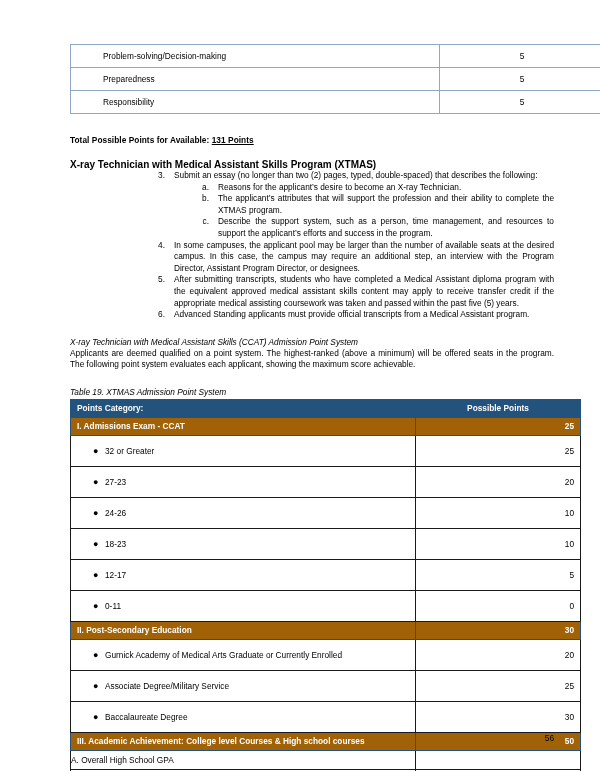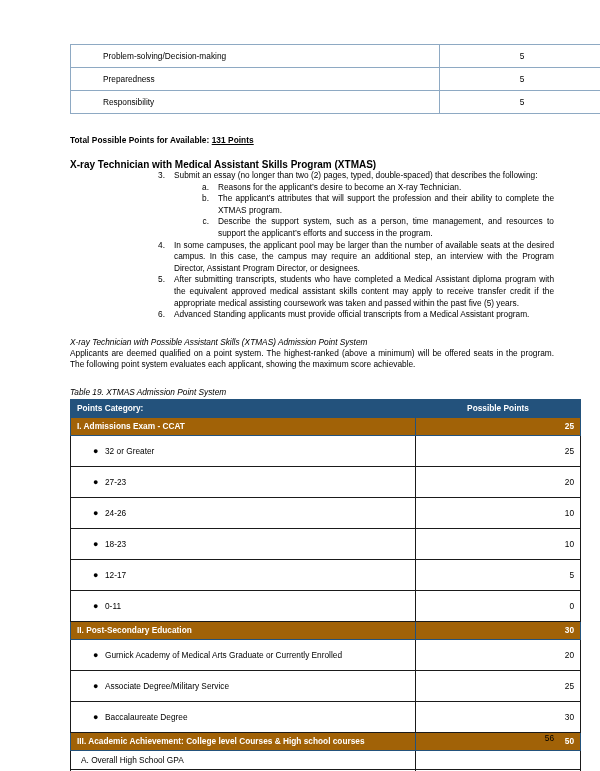--- a/index.html
+++ b/index.html
@@ -180,21 +180,21 @@
     top: 50%;
     transform: translateY(-50%);
     font-size: 9px;
     line-height: 1;
   }
   tr.sub td {
     height: 14px;
     padding: 2px 6px;
     background: #ffffff;
   }
-  tr.sub td.c1 { padding-left: 10px; }
+  tr.sub td.c1 { padding-left: 0; }
 
   .pagenum {
     position: absolute;
     right: 58px;
     bottom: 28px;
     font-size: 8.3px;
     color: #000;
     text-align: center;
   }
 </style>
@@ -251,21 +251,21 @@
       <li>
         <span class="num">5.</span>
         <span class="txt">After submitting transcripts, students who have completed a Medical Assistant diploma program with the equivalent approved medical assistant skills content may apply to receive transfer credit if the appropriate medical assisting coursework was taken and passed within the past five (5) years.</span>
       </li>
       <li>
         <span class="num">6.</span>
         <span class="txt">Advanced Standing applicants must provide official transcripts from a Medical Assistant program.</span>
       </li>
     </ol>
 
-    <div class="sec-head-i">X-ray Technician with Possible Assistant Skills (XTMAS) Admission Point System</div>
+    <div class="sec-head-i">X-ray Technician with Medical Assistant Skills (CCAT) Admission Point System</div>
     <p class="para">Applicants are deemed qualified on a point system. The highest-ranked (above a minimum) will be offered seats in the program. The following point system evaluates each applicant, showing the maximum score achievable.</p>
 
     <div class="caption">Table 19. XTMAS Admission Point System</div>
 
     <table class="t-main">
       <tbody>
         <tr class="hdr">
           <td class="c1">Points Category:</td>
           <td class="c2">Possible Points</td>
         </tr>

